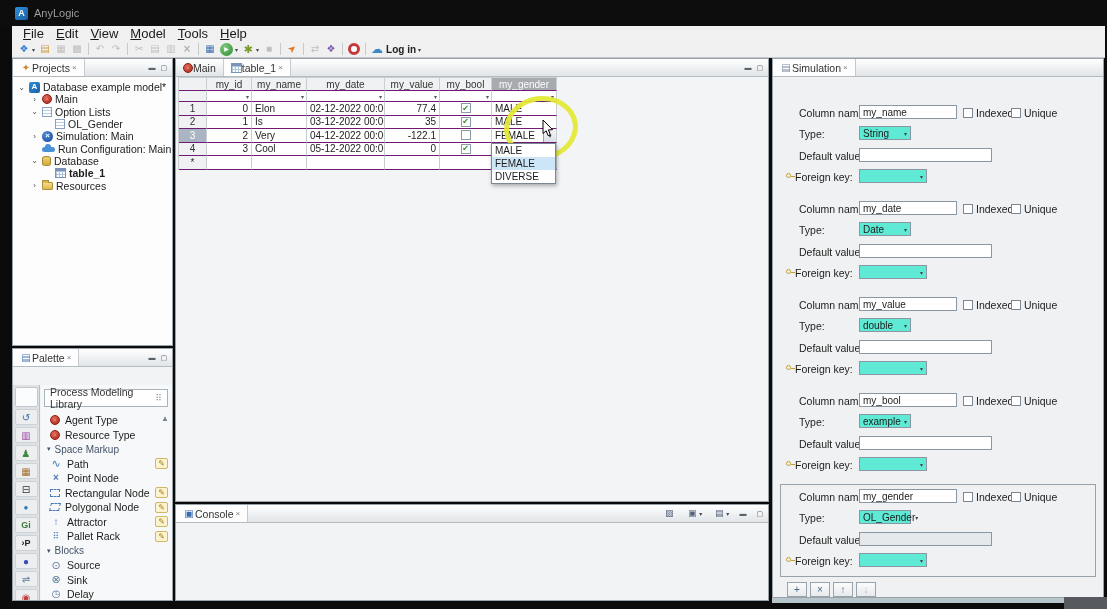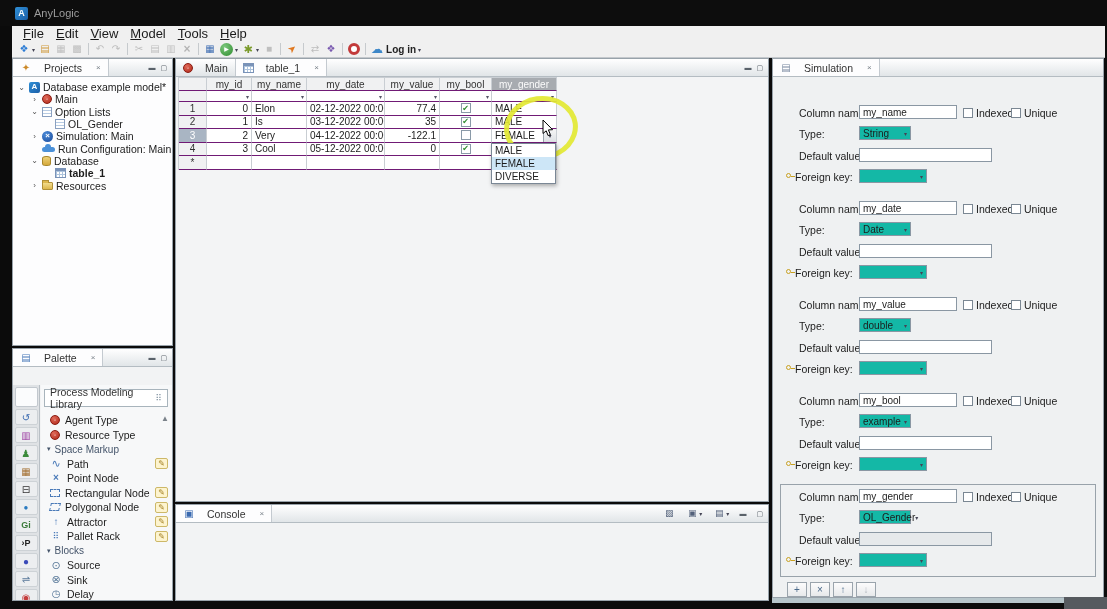--- a/index.html
+++ b/index.html
@@ -53,21 +53,21 @@
   .tb-help{width:12px;height:12px;border-radius:50%;border:3px solid #c23a3a;background:#fff;}
   .tb-cloud-login::before{content:"☁";color:#3d87c8;font-size:12px;}
   .tb-pin-console::before{content:"▨";color:#53617a;font-size:9px;}
   .tb-display-selected-console::before{content:"▣";color:#53617a;font-size:9px;}
   .tb-open-console::before{content:"▤";color:#53617a;font-size:9px;}
 
   
   .panel { position:absolute; background:#f2f3f4; border:1px solid #98a2aa; }
   .tabbar { height:18px; background:linear-gradient(#ffffff,#e1e5e8); border-bottom:1px solid #b4bcc2;
             display:flex; align-items:stretch; }
-  .tab { display:flex; align-items:center; gap:12px; padding:0 7px; font-size:10.5px; color:#333;
+  .tab { display:flex; align-items:center; gap:0; padding:0 7px; font-size:10.5px; color:#333;
          border-right:1px solid #c4cad0; white-space:nowrap; }
   .tab.active { background:#fdfdfe; }
   .close { font-size:8px; color:#7a828a; margin-left:2px; }
   .minmax { margin-left:auto; display:flex; align-items:center; gap:5px; padding-right:5px; }
   .wbtn { font-size:7px; color:#5a626a; }
   .panel-content { position:absolute; left:0; right:0; top:18px; bottom:0; overflow:hidden; }
 
   .pic-projects::before{content:"✦";color:#cc8a2a;}
   .pic-palette::before{content:"▤";color:#4a7ab8;}
   .pic-console::before{content:"▣";color:#3a6ab0;}
@@ -191,21 +191,21 @@
                                    border:1px solid #98a2aa; }
   .prow { position:absolute; left:0; right:0; height:16px; }
   .plabel { position:absolute; left:26px; top:2px; font-size:10.5px; color:#1c1c1c; }
   .plabel.fk { left:22px; }
   .keyic { position:absolute; left:13px; top:4px; width:5px; height:5px; border:1px solid #c8a020; border-radius:50%; }
   .keyic::after { content:""; position:absolute; left:4px; top:2px; width:4px; height:1px; background:#c8a020; }
   .pinput { position:absolute; left:86px; top:0; width:98px; height:14px; border:1px solid #8a97a3;
             font-size:10px; padding:0 3px; background:#fff; color:#1c1c1c; font-family:inherit; }
   .pinput.wide { width:133px; }
   .pinput.grayed { background:#e6e9eb; }
-  .pselect { position:absolute; left:86px; top:0; height:14px; border:1px solid #8a97a3; background:#14b8a6;
+  .pselect { position:absolute; left:86px; top:0; height:14px; border:1px solid #8a97a3; background:#5eead4;
              display:flex; align-items:center; font-size:10px; padding:0 3px; color:#1c1c1c; }
   .pselect.type { width:52px; } .pselect.fks { width:68px; }
   .pselect .dd { margin-left:auto; }
   .pcheck { position:absolute; top:2px; display:flex; align-items:center; gap:3px; font-size:10.5px; color:#1c1c1c; }
   .pcheck .box { width:10px; height:10px; border:1px solid #7a8793; background:#fff; }
   .prop-footer { position:absolute; top:505px; left:14px; display:flex; gap:3px; }
   .pbtn { width:20px; height:15px; border:1px solid #9aa4ac; background:linear-gradient(#fcfcfc,#e7e9eb);
           display:flex; align-items:center; justify-content:center; font-size:10px; color:#4a6a8a; }
   .pbtn.disabled { color:#b4bac0; }
 

